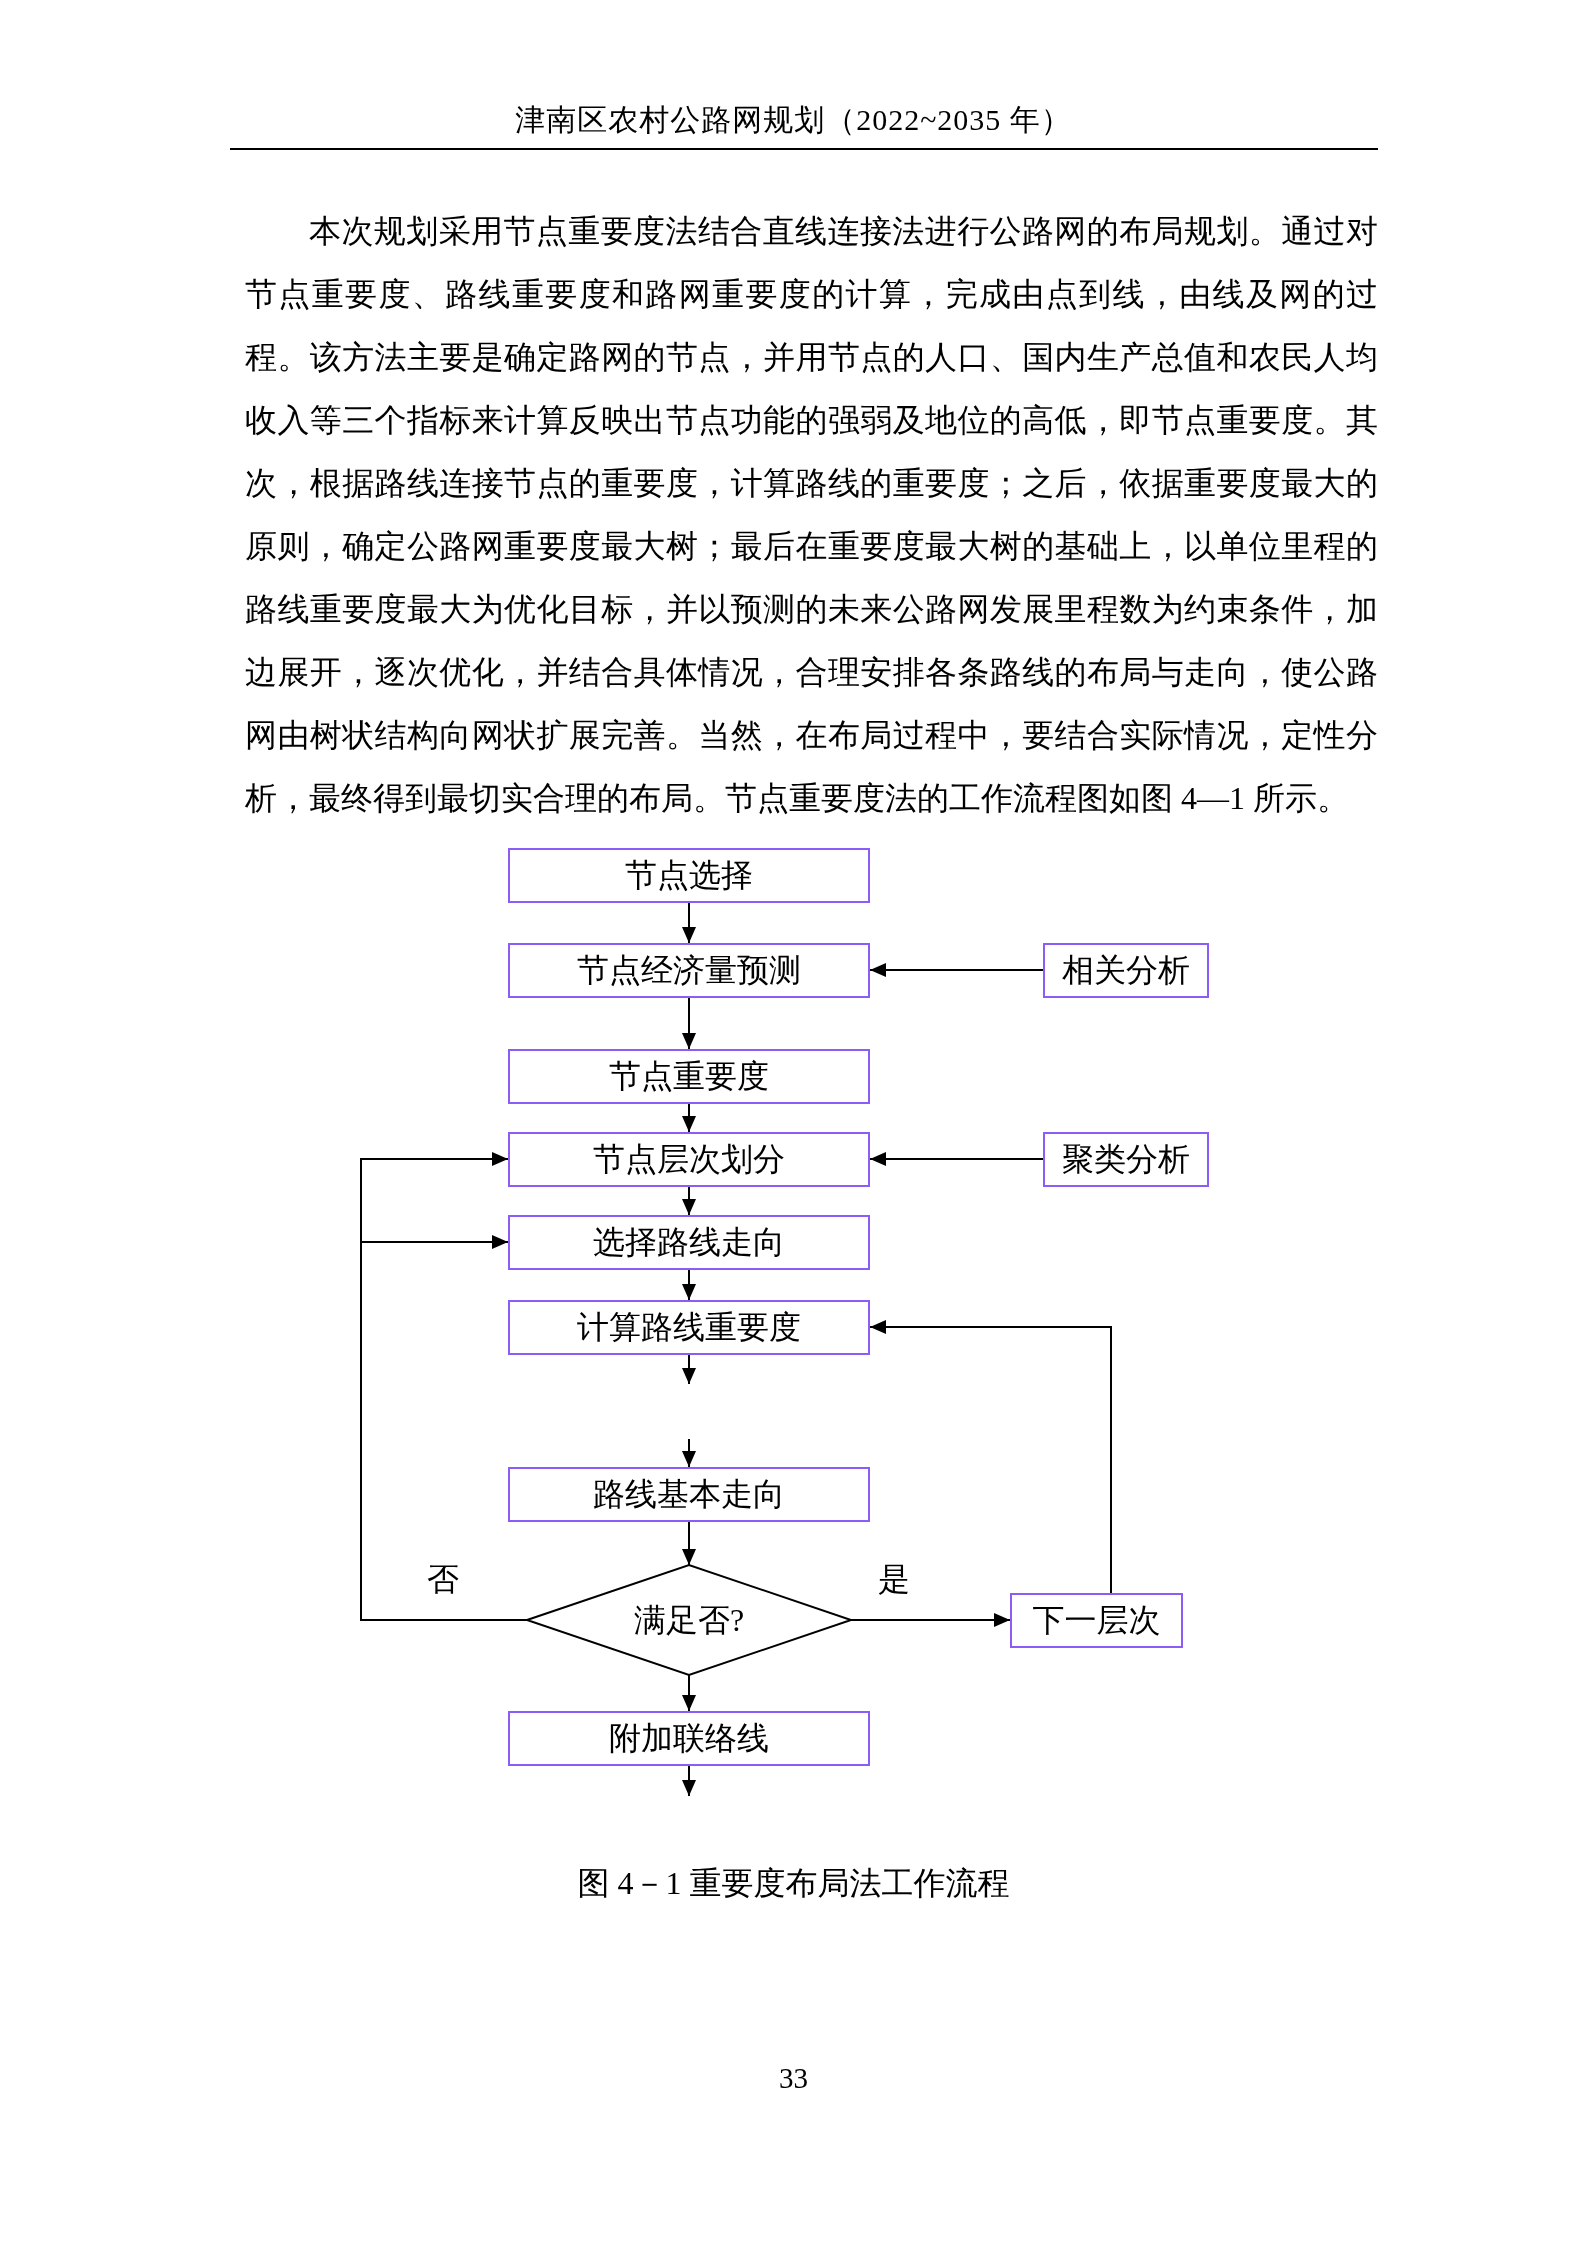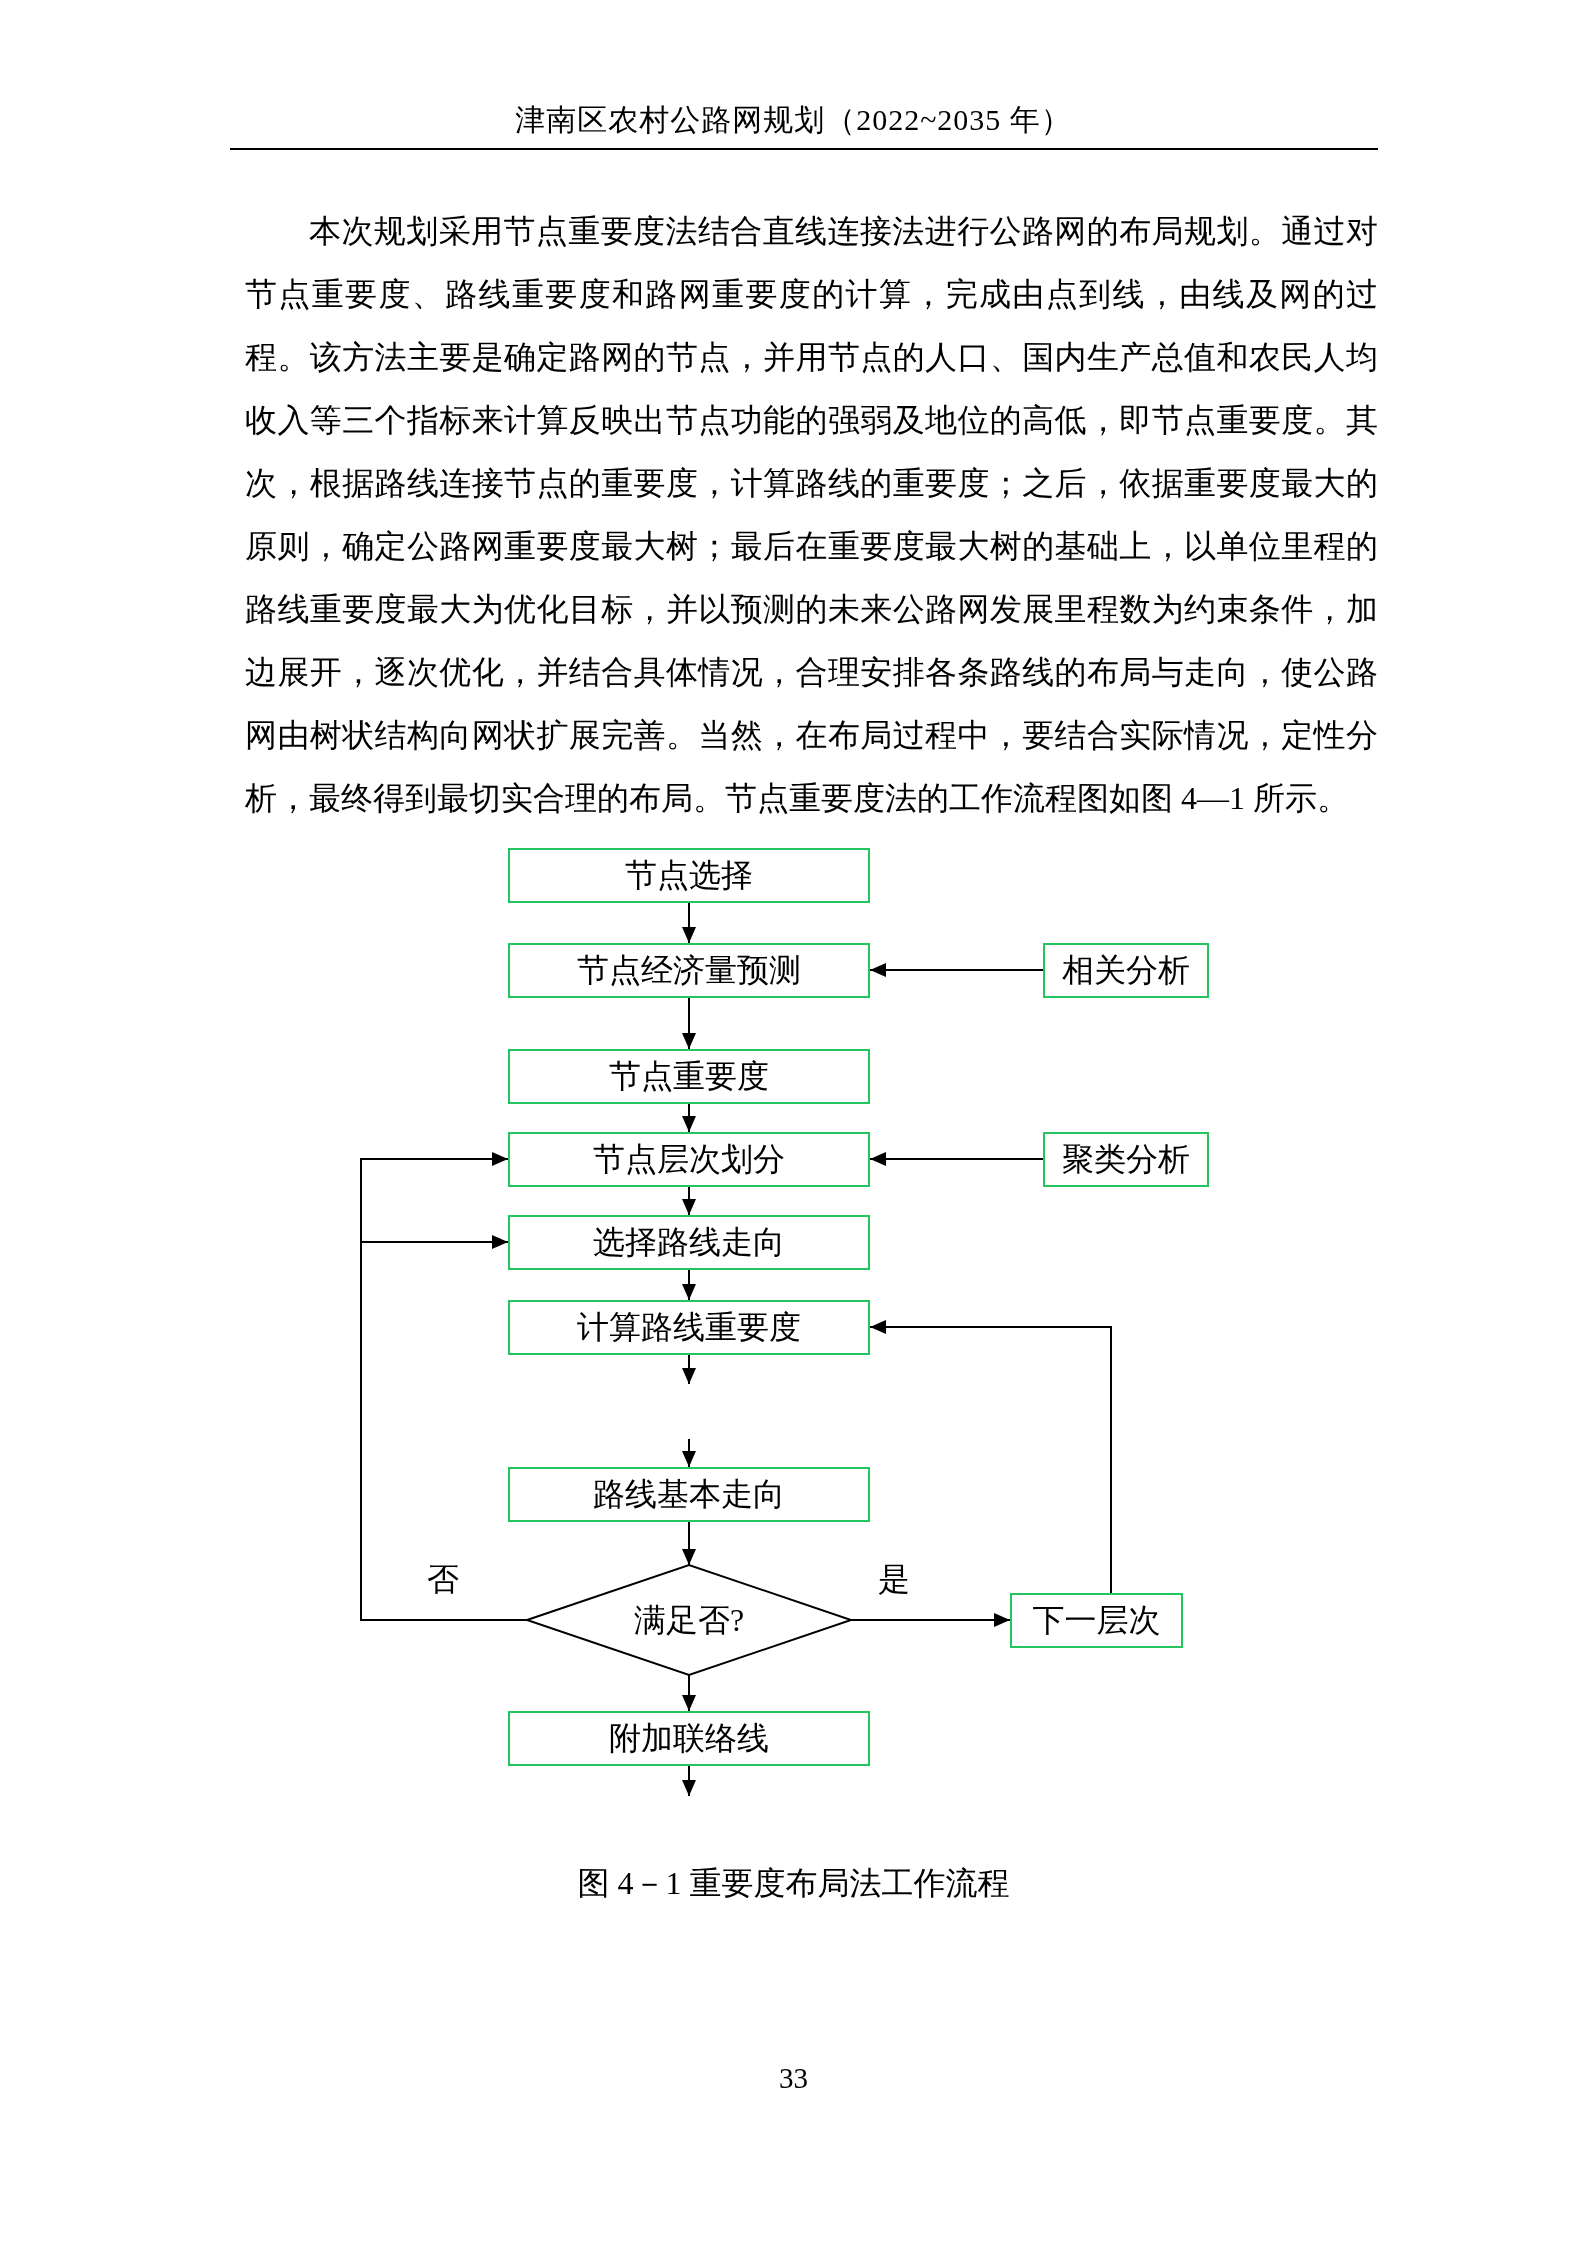--- a/index.html
+++ b/index.html
@@ -9,21 +9,21 @@
 
   .header-title { position:absolute; top:100px; left:0; width:100%; text-align:center; font-size:30px; letter-spacing:1px; }
   .header-rule  { position:absolute; top:148px; left:230px; width:1148px; border-top:2px solid #000; }
 
   .body-paragraph { position:absolute; top:200px; left:245px; width:1133px;
                     font-size:32px; line-height:63px; text-align:justify; text-indent:2em; }
 
   .flowchart { position:absolute; top:0; left:0; width:1587px; height:2245px; }
   svg.connectors { position:absolute; top:0; left:0; z-index:1; }
 
-  .fc-box { position:absolute; height:55px; line-height:51px; border:2px solid #22c55e;
+  .fc-box { position:absolute; height:55px; line-height:51px; border:2px solid #8b5cf6;
             background:#fff; text-align:center; font-size:32px; z-index:2; }
   .fc-main { left:508px; width:362px; }
   .fc-side { left:1043px; width:166px; }
   .fc-text  { position:absolute; text-align:center; font-size:32px; line-height:55px; z-index:2; }
   .fc-label { position:absolute; font-size:32px; z-index:2; }
 
   .caption     { position:absolute; top:1862px; left:0; width:100%; text-align:center; font-size:32px; }
   .page-number { position:absolute; top:2062px; left:0; width:100%; text-align:center; font-size:29px; }
 </style>
 </head>

